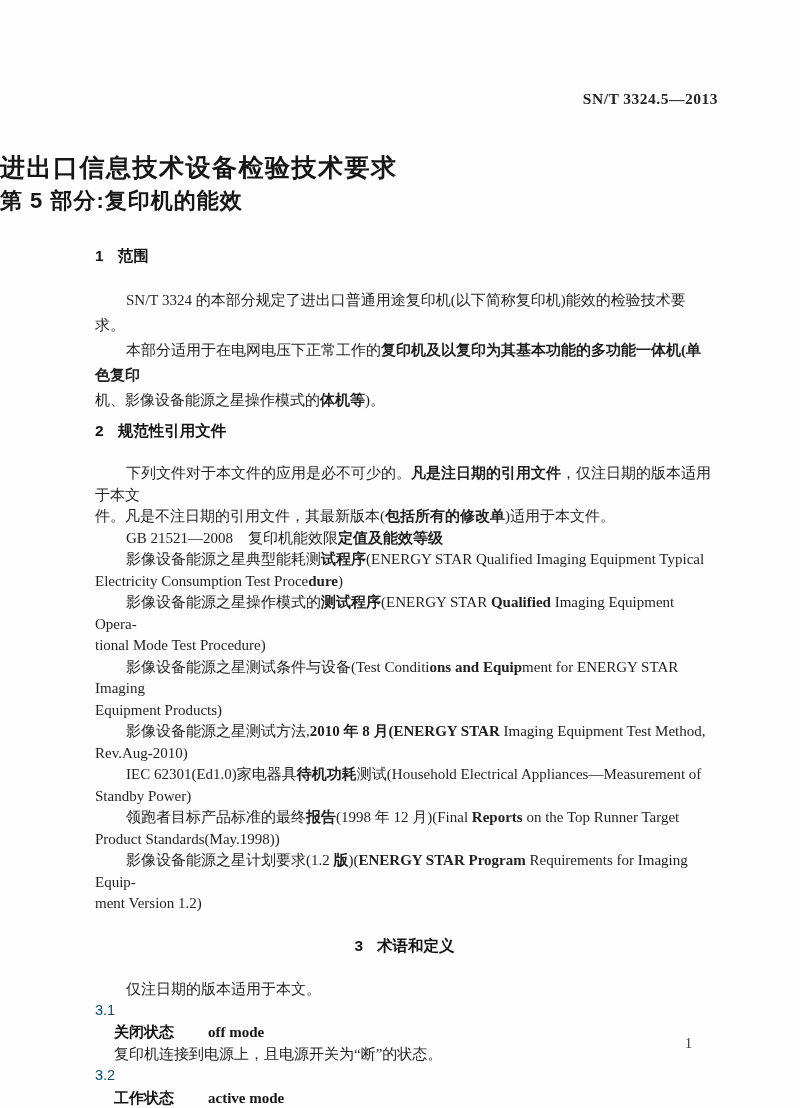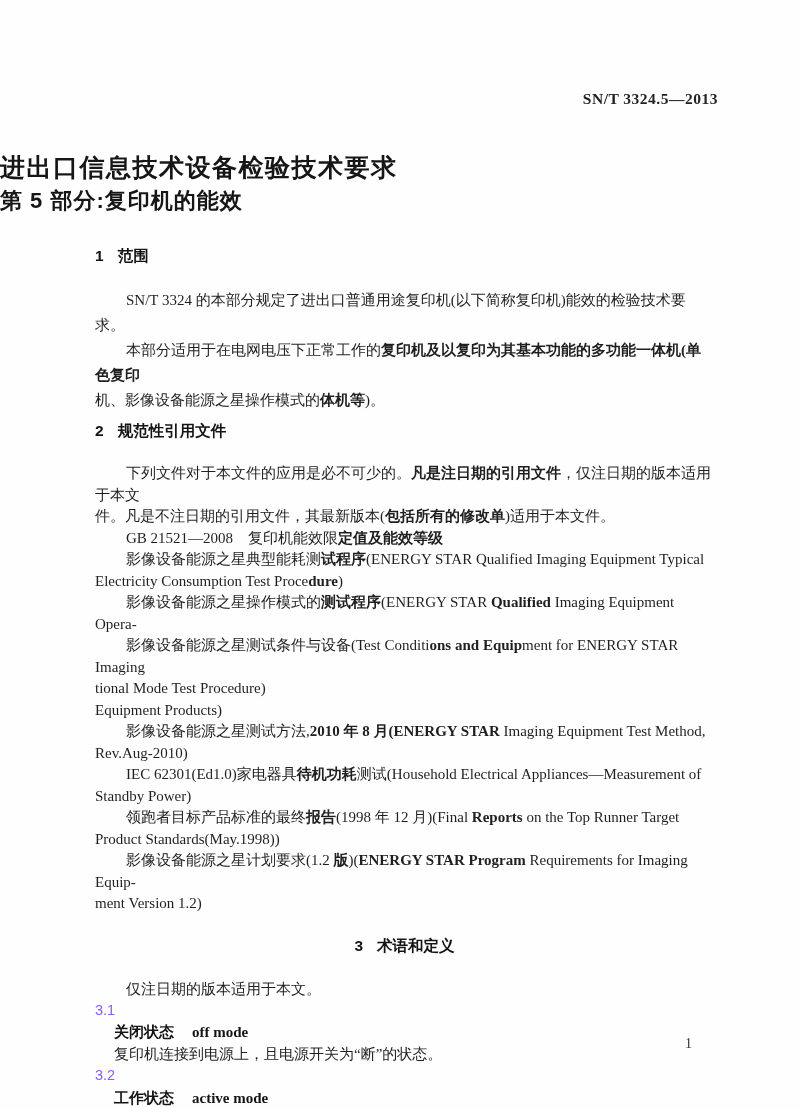--- a/index.html
+++ b/index.html
@@ -43,30 +43,30 @@
   .bk2 { margin-top:9px; }
   .bk4 { margin-top:22px;text-align:center; }
   .ln { white-space:pre-wrap; }
   .bk1 .ln { line-height:25px; }
   .bk3 .ln { line-height:21.5px; }
   .bk5 .ln { line-height:22px; }
   .ind { text-indent:31px; }
   .b { font-weight:bold; }
   .term .tn {
     font-family:"Liberation Sans","DejaVu Sans",sans-serif;
-    font-size:14.5px; line-height:21.5px; color:#8b5cf6;
+    font-size:14.5px; line-height:21.5px; color:#0c4a6e;
   }
   .term .tl {
     font-family:"Liberation Sans","DejaVu Sans",sans-serif;
     font-weight:bold; font-size:15px; line-height:21.5px;
     padding-left:19px; color:#141414;
   }
   .term .tl .ten {
     font-family:"Liberation Serif","DejaVu Serif",serif;
-    margin-left:18px;
+    margin-left:34px;
   }
   .term .td { line-height:21.5px; padding-left:19px; }
   .page-num {
     position:absolute; top:1036px; right:108px;
     font-size:14px; color:#333; z-index:1;
   }
 </style>
 </head>
 <body>
 
@@ -84,22 +84,22 @@
         <div class="ln"><span>机、影像设备能源之星操作模式的</span><span class="b">体机等</span><span>)。</span></div>
       </div>
       <div class="h bk2"><span class="hn">2</span><span class="ht">规范性引用文件</span></div>
       <div class="lines bk3">
         <div class="ln ind"><span>下列文件对于本文件的应用是必不可少的。</span><span class="b">凡是注日期的引用文件</span><span>，仅注日期的版本适用于本文</span></div>
         <div class="ln"><span>件。凡是不注日期的引用文件，其最新版本(</span><span class="b">包括所有的修改单</span><span>)适用于本文件。</span></div>
         <div class="ln ind"><span>GB 21521—2008　复印机能效限</span><span class="b">定值及能效等级</span></div>
         <div class="ln ind"><span>影像设备能源之星典型能耗测</span><span class="b">试程序</span><span>(ENERGY STAR Qualified Imaging Equipment Typical</span></div>
         <div class="ln"><span>Electricity Consumption Test Proce</span><span class="b">dure</span><span>)</span></div>
         <div class="ln ind"><span>影像设备能源之星操作模式的</span><span class="b">测试程序</span><span>(ENERGY STAR </span><span class="b">Qualified</span><span> Imaging Equipment Opera-</span></div>
+        <div class="ln"><span>tional Mode Test Procedure)</span></div>
         <div class="ln ind"><span>影像设备能源之星测试条件与设备(Test Conditi</span><span class="b">ons and Equip</span><span>ment for ENERGY STAR Imaging</span></div>
-        <div class="ln"><span>tional Mode Test Procedure)</span></div>
         <div class="ln"><span>Equipment Products)</span></div>
         <div class="ln ind"><span>影像设备能源之星测试方法,</span><span class="b">2010 年 8 月(ENERGY STAR</span><span> Imaging Equipment Test Method,</span></div>
         <div class="ln"><span>Rev.Aug-2010)</span></div>
         <div class="ln ind"><span>IEC 62301(Ed1.0)家电器具</span><span class="b">待机功耗</span><span>测试(Household Electrical Appliances—Measurement of</span></div>
         <div class="ln"><span>Standby Power)</span></div>
         <div class="ln ind"><span>领跑者目标产品标准的最终</span><span class="b">报告</span><span>(1998 年 12 月)(Final </span><span class="b">Reports</span><span> on the Top Runner Target</span></div>
         <div class="ln"><span>Product Standards(May.1998))</span></div>
         <div class="ln ind"><span>影像设备能源之星计划要求(1.2 </span><span class="b">版</span><span>)(</span><span class="b">ENERGY STAR Program</span><span> Requirements for Imaging Equip-</span></div>
         <div class="ln"><span>ment Version 1.2)</span></div>
       </div>

